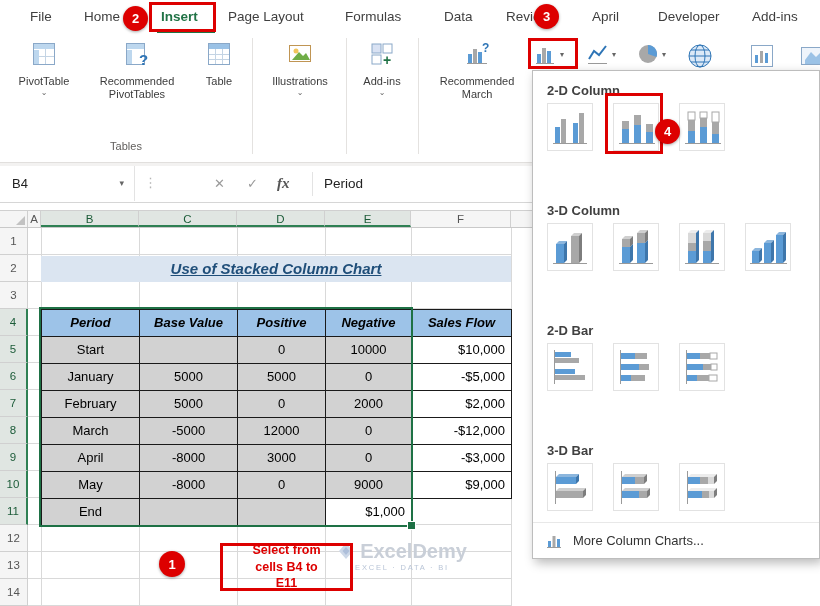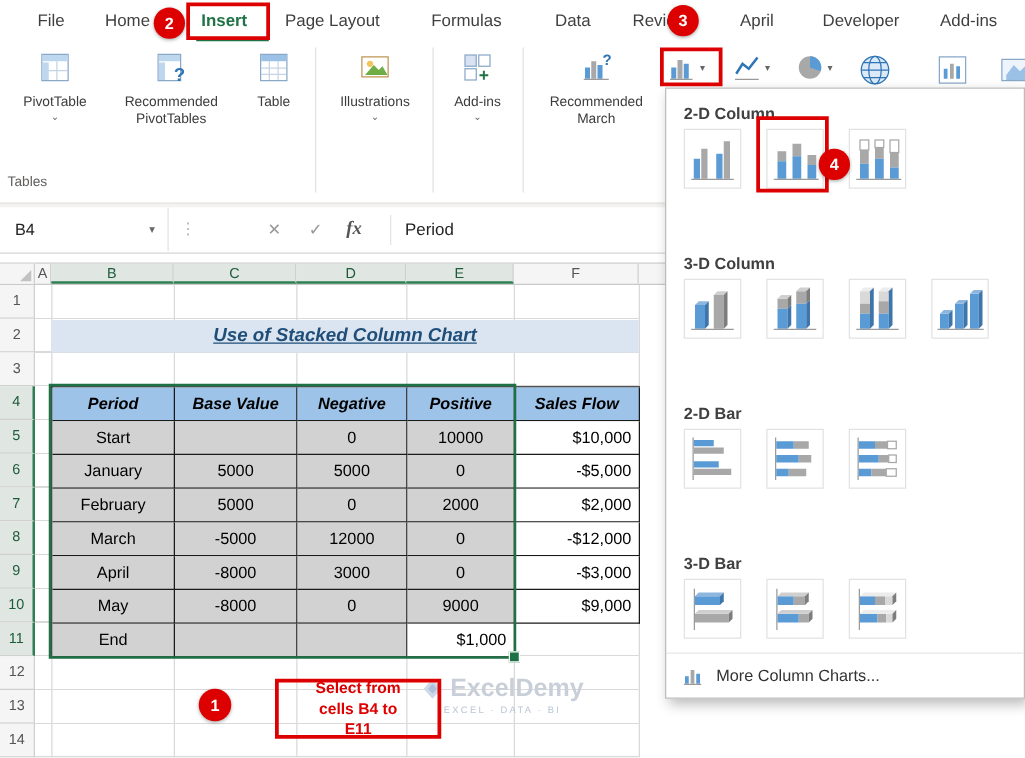--- a/index.html
+++ b/index.html
@@ -11,21 +11,21 @@
   .tab{position:absolute;top:0;height:34px;line-height:34px;font-size:13.5px;color:#3f3f3f;cursor:pointer;white-space:nowrap}
   .tab.selected{color:#217346;font-weight:bold}
   .tab-underline{position:absolute;left:157px;top:30px;width:58px;height:3px;background:#217346;z-index:3}
 
   
   .ribbon{position:absolute;left:0;top:34px;width:820px;height:128px;background:#fff;border-bottom:1px solid #e1dfdd;z-index:2}
   .rbtn{position:absolute;top:6px;text-align:center;cursor:pointer}
   .rbtn .lbl{font-size:11px;color:#3c3c3c;line-height:13px;margin-top:3px}
   .chev{font-size:8px;color:#666;line-height:10px}
   .gsep{position:absolute;top:4px;height:116px;width:1px;background:#e4e2e0}
-  .glabel{position:absolute;top:106px;font-size:11px;color:#605e5c;}
+  .glabel{position:absolute;top:106px;font-size:11px;color:#605e5c;text-align:center}
   .sbtn{position:absolute;top:8px;display:flex;align-items:center;gap:2px;cursor:pointer}
   .sbtn .dd{font-size:8px;color:#666}
 
   
   .fgap{position:absolute;left:0;top:162px;width:820px;height:4px;background:#f3f2f1}
   .fbar{position:absolute;left:0;top:166px;width:708px;height:36px;background:#fff;border-bottom:1px solid #d6d6d6;z-index:2}
   .namebox{position:absolute;left:0;top:0;width:135px;height:35px;line-height:35px;padding-left:12px;font-size:13px;color:#222;border-right:1px solid #e3e3e3;box-sizing:border-box;cursor:pointer}
   .nb-chev{position:absolute;right:10px;top:0;font-size:9px;color:#666}
   .fdots{position:absolute;left:144px;top:9px;color:#b5b5b5;font-size:13px}
   .fbtn{position:absolute;top:0;height:35px;line-height:35px;font-size:13px;color:#9a9a9a;cursor:pointer}
@@ -283,22 +283,22 @@
       <polygon points="9,5 12.5,9 9,13 5.5,9" fill="#aebfda"></polygon>
     </svg>
     <span>ExcelDemy</span>
   </div>
   <div class="wm-tag">EXCEL · DATA · BI</div>
 </div>
 
 <div class="dtable">
   <div class="tc th">Period</div>
   <div class="tc th">Base Value</div>
+  <div class="tc th">Positive</div>
   <div class="tc th">Negative</div>
-  <div class="tc th">Positive</div>
   <div class="tc fhead">Sales Flow</div>
 
   <div class="tc">Start</div>
   <div class="tc"></div>
   <div class="tc">0</div>
   <div class="tc">10000</div>
   <div class="tc flow">$10,000</div>
 
   <div class="tc">January</div>
   <div class="tc">5000</div>

